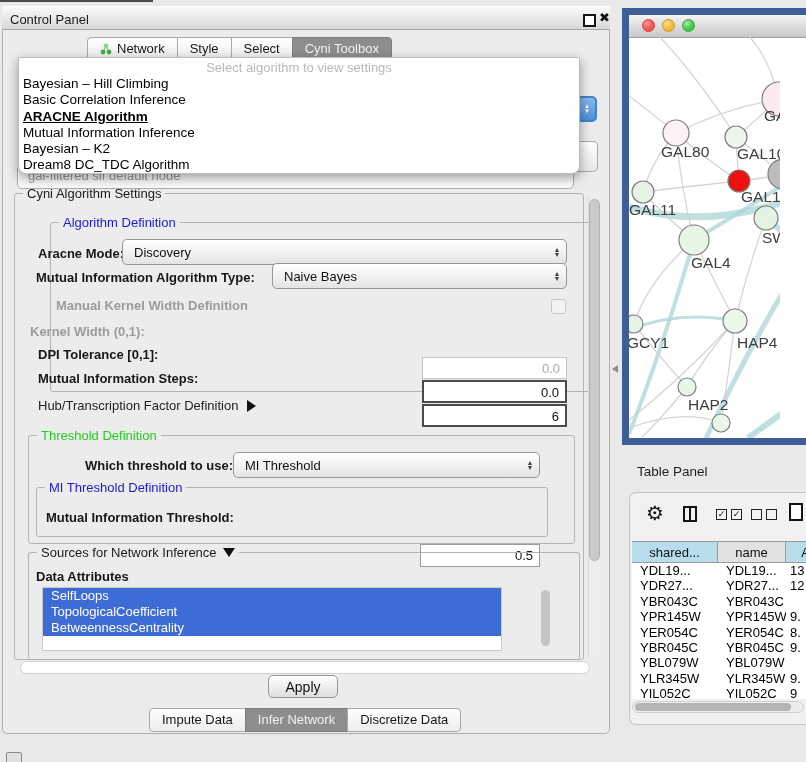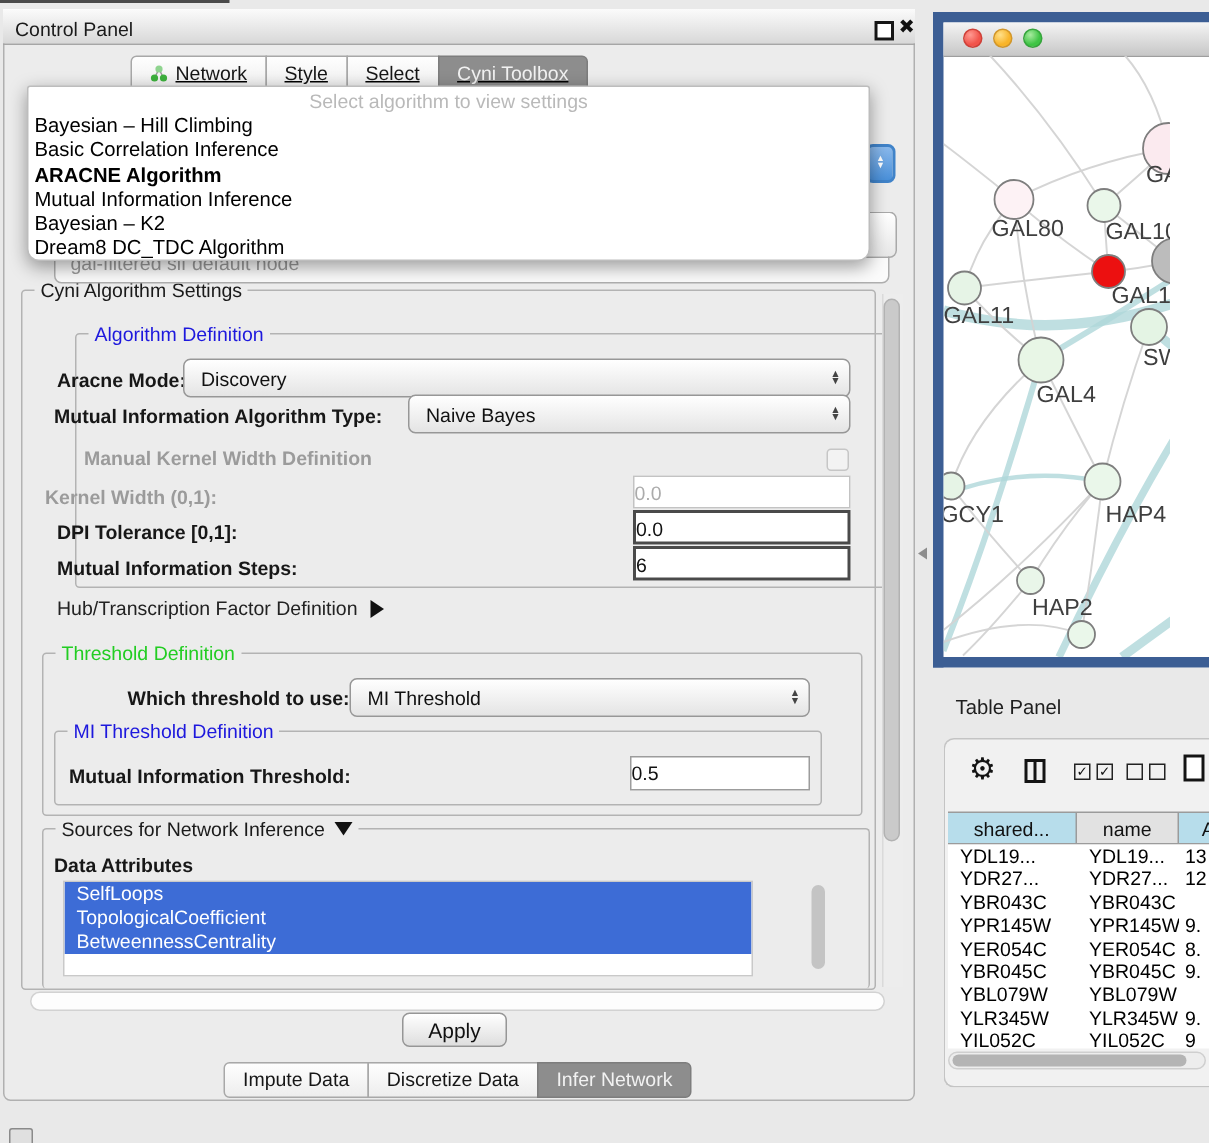--- a/index.html
+++ b/index.html
@@ -14,42 +14,42 @@
   #control-panel{left:2px;top:6px;width:608px;height:728px;background:#ececec;
     border:1px solid #b0b0b0;border-radius:0 0 5px 5px;box-sizing:border-box;}
   #top-remnant{left:0;top:0;width:153px;height:2px;background:#4a4a4a;}
   #cp-titlebar{left:2px;top:6px;width:608px;height:24px;
     background:linear-gradient(#fbfbfb,#d8d8d8);border-bottom:1px solid #a6a6a6;
     border-radius:0;box-sizing:border-box;}
   #cp-title{left:10px;top:12px;font-size:13px;color:#1a1a1a;}
   #cp-float{left:583px;top:14px;width:9px;height:9px;border:2px solid #151515;background:#fff;}
   #cp-close{left:599px;top:10px;font-size:13px;font-weight:bold;color:#111;}
   
-  #top-tabs{left:88px;top:37px;display:flex;text-decoration:underline;}
+  #top-tabs{left:88px;top:37px;display:flex;}
   .tab{border:1px solid #a8a8a8;margin-left:-1px;background:linear-gradient(#fefefe,#ededed);
     font-size:13px;color:#161616;padding:3px 12px 4px 12px;display:flex;align-items:center;gap:5px;}
   .tab:first-child{border-radius:4px 0 0 4px;}
   .tab:last-child{border-radius:0 4px 4px 0;}
   .tab.selected{background:#8d8d8d;color:#f2f2f2;border-color:#7d7d7d;}
   
   #algo-popup{left:18px;top:57px;width:560px;height:115px;background:#ffffff;
     border:1px solid #bdbdbd;border-radius:2px 2px 8px 8px;
     box-shadow:0 4px 12px rgba(0,0,0,.38);z-index:30;overflow:hidden;}
   #popup-title{text-align:center;color:#b9b9b9;font-size:13px;padding-top:2px;height:16px;}
   .popup-item{font-size:13.5px;color:#000;line-height:16.3px;padding-left:4px;white-space:nowrap;}
-  .popup-item.bold{font-weight:bold;}
+  .popup-item.bold{font-weight:bold;text-decoration:underline;}
   
   #bg-combo-frag{left:577px;top:96px;width:20px;height:26px;z-index:5;
     background:linear-gradient(#8ab9ec,#4a90d9);border:2px solid #4083c9;border-radius:5px;
     box-sizing:border-box;display:flex;flex-direction:column;align-items:center;justify-content:center;
     color:#fff;font-size:6px;line-height:5px;}
   #bg-field-frag{left:577px;top:141px;width:21px;height:31px;z-index:5;
     background:linear-gradient(#ffffff,#e7e7e7);border:1px solid #a9a9a9;border-left:0;
     border-radius:0 5px 5px 0;box-sizing:border-box;}
-  #bg-combo-bar{left:36px;top:165px;width:557px;height:24px;z-index:4;
+  #bg-combo-bar{left:17px;top:165px;width:557px;height:24px;z-index:4;
     background:#fbfbfb;border:1px solid #aeaeae;border-radius:5px;box-sizing:border-box;
     font-size:13px;color:#9a9a9a;padding:2px 0 0 10px;overflow:hidden;}
   
   .group{position:absolute;border:1px solid #b3b3b3;border-radius:3px;}
   .group-label{position:absolute;top:-8px;left:8px;background:#ececec;padding:0 4px;
     font-size:13px;color:#1a1a1a;white-space:nowrap;display:flex;align-items:center;gap:6px;}
   .group-label.blue{color:#1d18dd;}
   .group-label.green{color:#22cd22;}
   #grp-settings{left:14px;top:193px;width:568px;height:465px;}
   #grp-algdef{left:28px;top:222px;width:545px;height:168px;margin-left:22px;}
@@ -59,21 +59,21 @@
   .lbl{position:absolute;font-size:13px;font-weight:bold;color:#171717;white-space:nowrap;}
   .lbl.gray{color:#9b9b9b;}
   
   .combo{position:absolute;height:26px;box-sizing:border-box;border:1px solid #979797;border-radius:5px;
     background:linear-gradient(#ffffff,#e4e4e4);display:flex;align-items:center;}
   .combo-text{flex:1;font-size:13px;color:#111;padding-left:11px;white-space:nowrap;overflow:hidden;}
   .combo-stepper{width:18px;display:flex;flex-direction:column;align-items:center;justify-content:center;
     color:#444;font-size:7px;line-height:5px;}
   
   .field{position:absolute;box-sizing:border-box;background:#fff;border:1px solid #9c9c9c;
-    font-size:13px;color:#111;padding:3px 6px 0 0;}
+    font-size:13px;color:#111;text-align:right;padding:3px 6px 0 0;margin-top:40px;}
   .field.disabled{border-color:#c3c3c3;color:#ababab;}
   .field.dark{border:2px solid #4a4a4a;}
   #chk-kernel{left:551px;top:299px;width:13px;height:13px;border:1px solid #c6c6c6;
     border-radius:3px;background:#f3f3f3;}
   #hub-row{left:38px;top:398px;font-size:13px;color:#222;display:flex;align-items:center;gap:9px;}
   .tri-right{width:0;height:0;border-left:9px solid #111;border-top:6px solid transparent;
     border-bottom:6px solid transparent;}
   .tri-down{width:0;height:0;border-top:9px solid #111;border-left:6px solid transparent;
     border-right:6px solid transparent;}
   
@@ -257,25 +257,25 @@
 <div class="abs" id="settings-vscroll"></div>
 <div class="abs" id="settings-vthumb"></div>
 <div class="abs" id="settings-hscroll"></div>
 
 <div class="abs" id="apply-btn">Apply</div>
 
 <div class="abs" id="bottom-tabs">
   <div class="tab">
       <span>Impute Data</span>
     </div>
+  <div class="tab selected">
+      <span>Infer Network</span>
+    </div>
   <div class="tab">
       <span>Discretize Data</span>
-    </div>
-  <div class="tab selected">
-      <span>Infer Network</span>
     </div>
 </div>
 
 <div class="abs" id="cp-mini-icon"></div>
 <div class="abs" id="splitter-arrow"></div>
 
 <div class="abs" id="net-window">
   <div id="net-titlebar">
     <div class="traffic" id="light-red"></div>
     <div class="traffic" id="light-yellow"></div>

